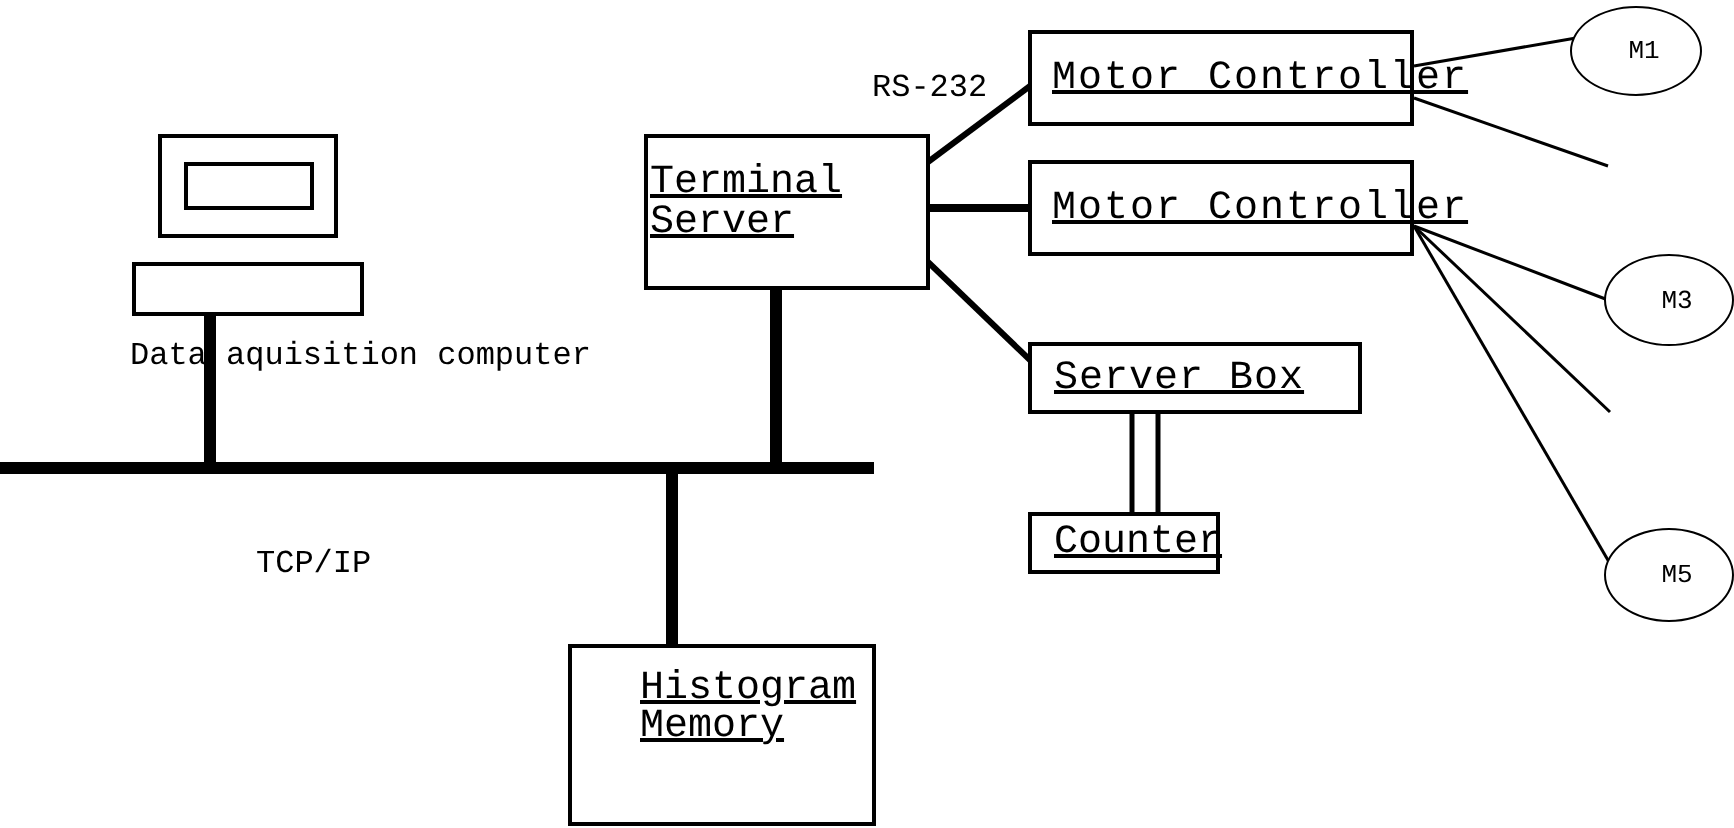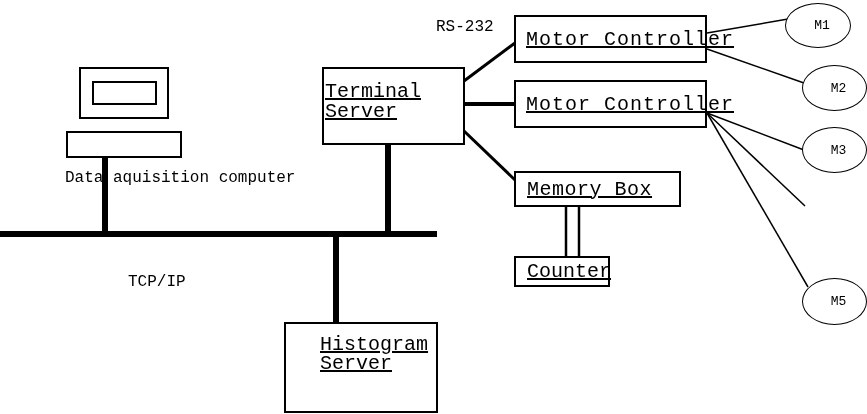--- a/index.html
+++ b/index.html
@@ -12,40 +12,40 @@
   .box{position:absolute;border:2px solid #000;background:#fff;box-sizing:border-box;}
   .node{font-size:20px;text-decoration:underline;}
   .label{position:absolute;font-size:16px;line-height:16px;white-space:pre;}
   
   .monitor{left:79px;top:67px;width:90px;height:52px;}
   .screen{left:92px;top:81px;width:65px;height:24px;border-width:2px;}
   .keyboard{left:66px;top:131px;width:116px;height:27px;}
   
   .computer-label{left:65px;top:170px;}
   .bus-label{left:128px;top:246px;margin-top:28px;}
-  .serial-label{left:436px;top:19px;}
+  .serial-label{left:436px;top:36px;}
   
   .ts{left:322px;top:67px;width:143px;height:78px;padding:13px 0 0 1px;line-height:20px;}
   .mc1{left:514px;top:15px;width:193px;height:48px;}
   .mc2{left:514px;top:80px;width:193px;height:48px;}
   .mc1,.mc2{display:flex;align-items:center;padding-left:10px;letter-spacing:1px;white-space:nowrap;}
   .cbox{left:514px;top:171px;width:167px;height:36px;display:flex;align-items:center;padding-left:11px;white-space:nowrap;letter-spacing:0.5px;}
   .counter{left:514px;top:256px;width:96px;height:31px;display:flex;align-items:center;padding-left:11px;white-space:nowrap;}
   .hist{left:284px;top:322px;width:154px;height:91px;padding:11px 0 0 34px;line-height:19px;}
   
   .motor{
     position:absolute;border:1.5px solid #000;border-radius:50%;background:#fff;
     display:flex;align-items:center;justify-content:center;
     font-size:13px;box-sizing:border-box;padding-left:8px;
   }
   .m1{left:785px;top:3px;width:66px;height:45px;}
   .m2{left:802px;top:65px;width:65px;height:46px;}
   .m3{left:802px;top:127px;width:65px;height:46px;}
   .m4{left:802px;top:193px;width:65px;height:48px;}
-  .m5{left:802px;top:278px;width:65px;height:47px;}
+  .m5{left:802px;top:264px;width:65px;height:47px;}
 </style>
 </head>
 <body>
 
 <div class="stage">
 
   <svg viewBox="0 0 867 414">
 
     <line x1="0" y1="234" x2="437" y2="234" stroke="#000" stroke-width="6"></line>
     <line x1="105" y1="155" x2="105" y2="234" stroke="#000" stroke-width="6"></line>
@@ -82,36 +82,33 @@
 
   <div class="box node mc1">
     <span>Motor Controller</span>
   </div>
 
   <div class="box node mc2">
     <span>Motor Controller</span>
   </div>
 
   <div class="box node cbox">
-    <span>Memory Box</span>
+    <span>Server Box</span>
   </div>
 
   <div class="box node counter">
     <span>Counter</span>
   </div>
 
   <div class="box node hist">
-    <span>Histogram Server</span>
+    <span>Histogram Memory</span>
   </div>
 
   <div class="motor m1">
     <span>M1</span>
-  </div>
-  <div class="motor m2">
-    <span>M2</span>
   </div>
   <div class="motor m3">
     <span>M3</span>
   </div>
   <div class="motor m5">
     <span>M5</span>
   </div>
 
 </div>
 

